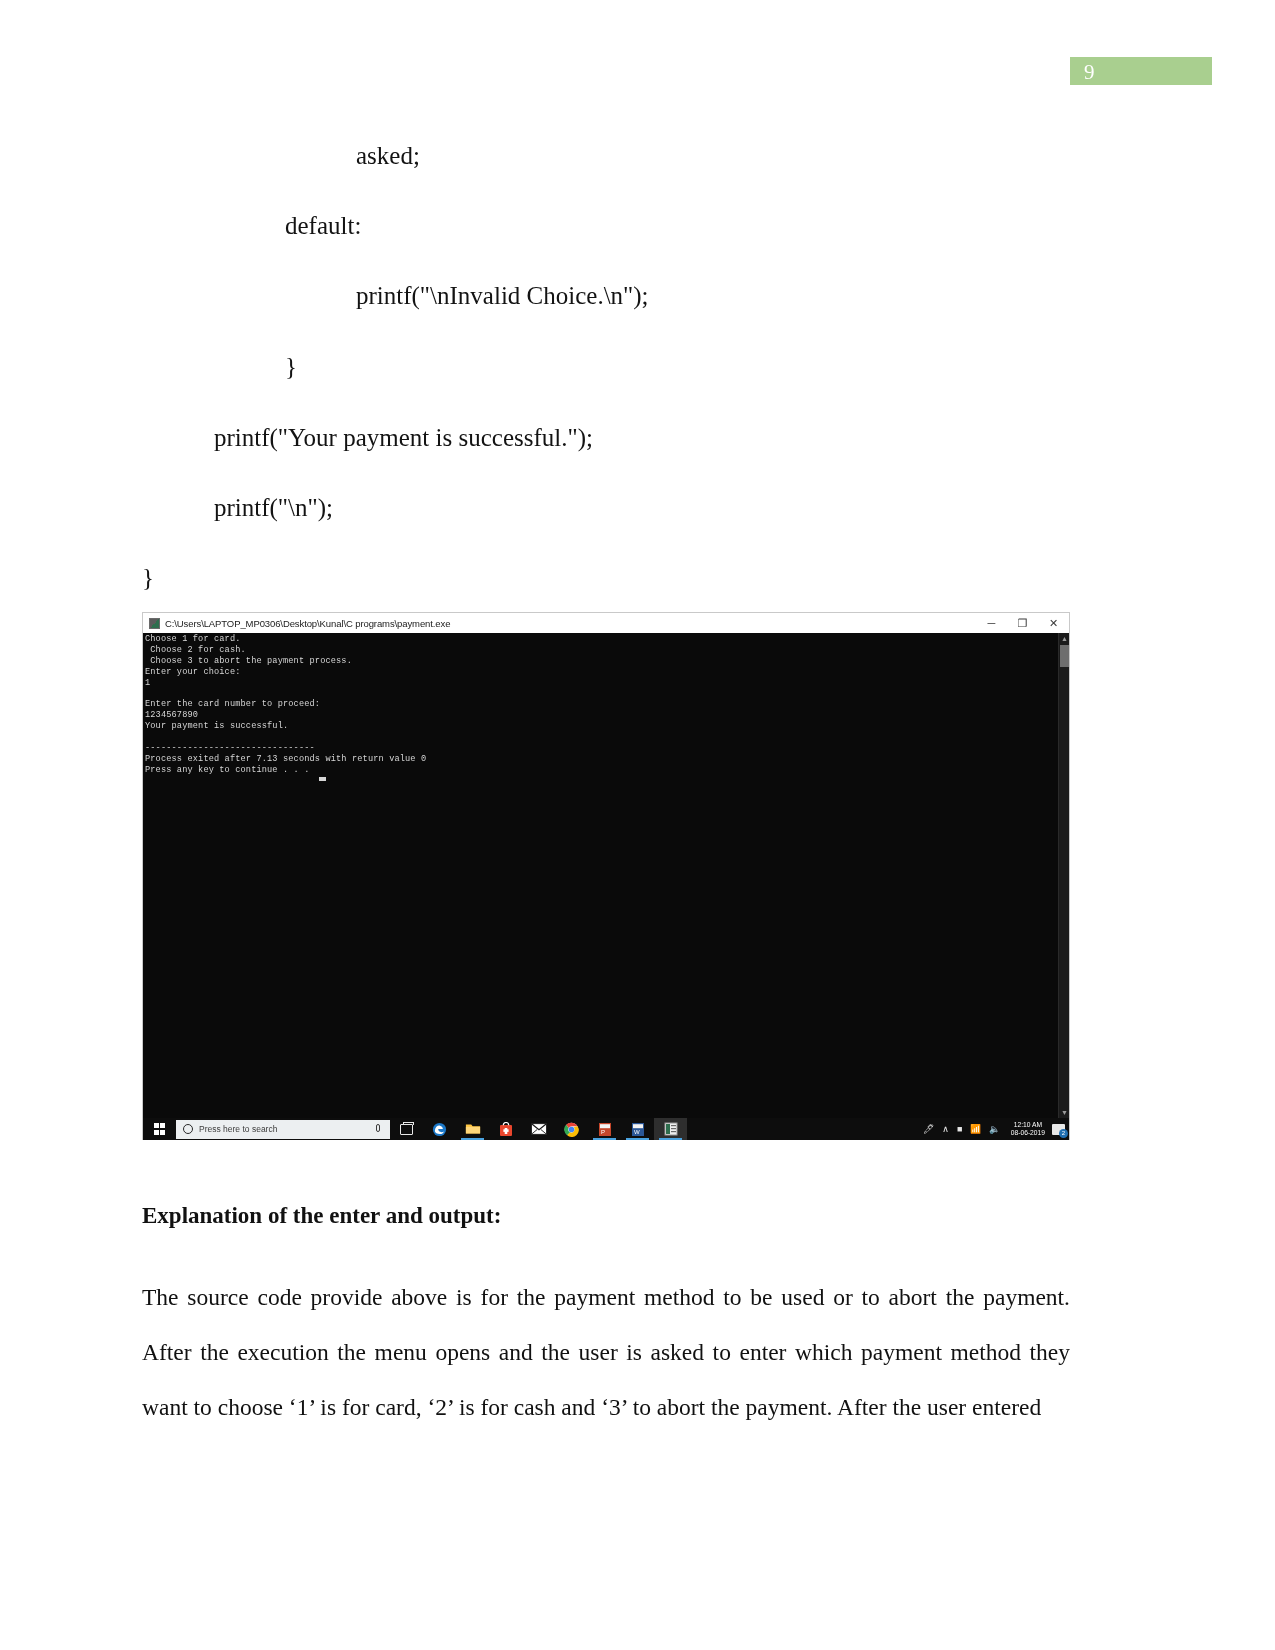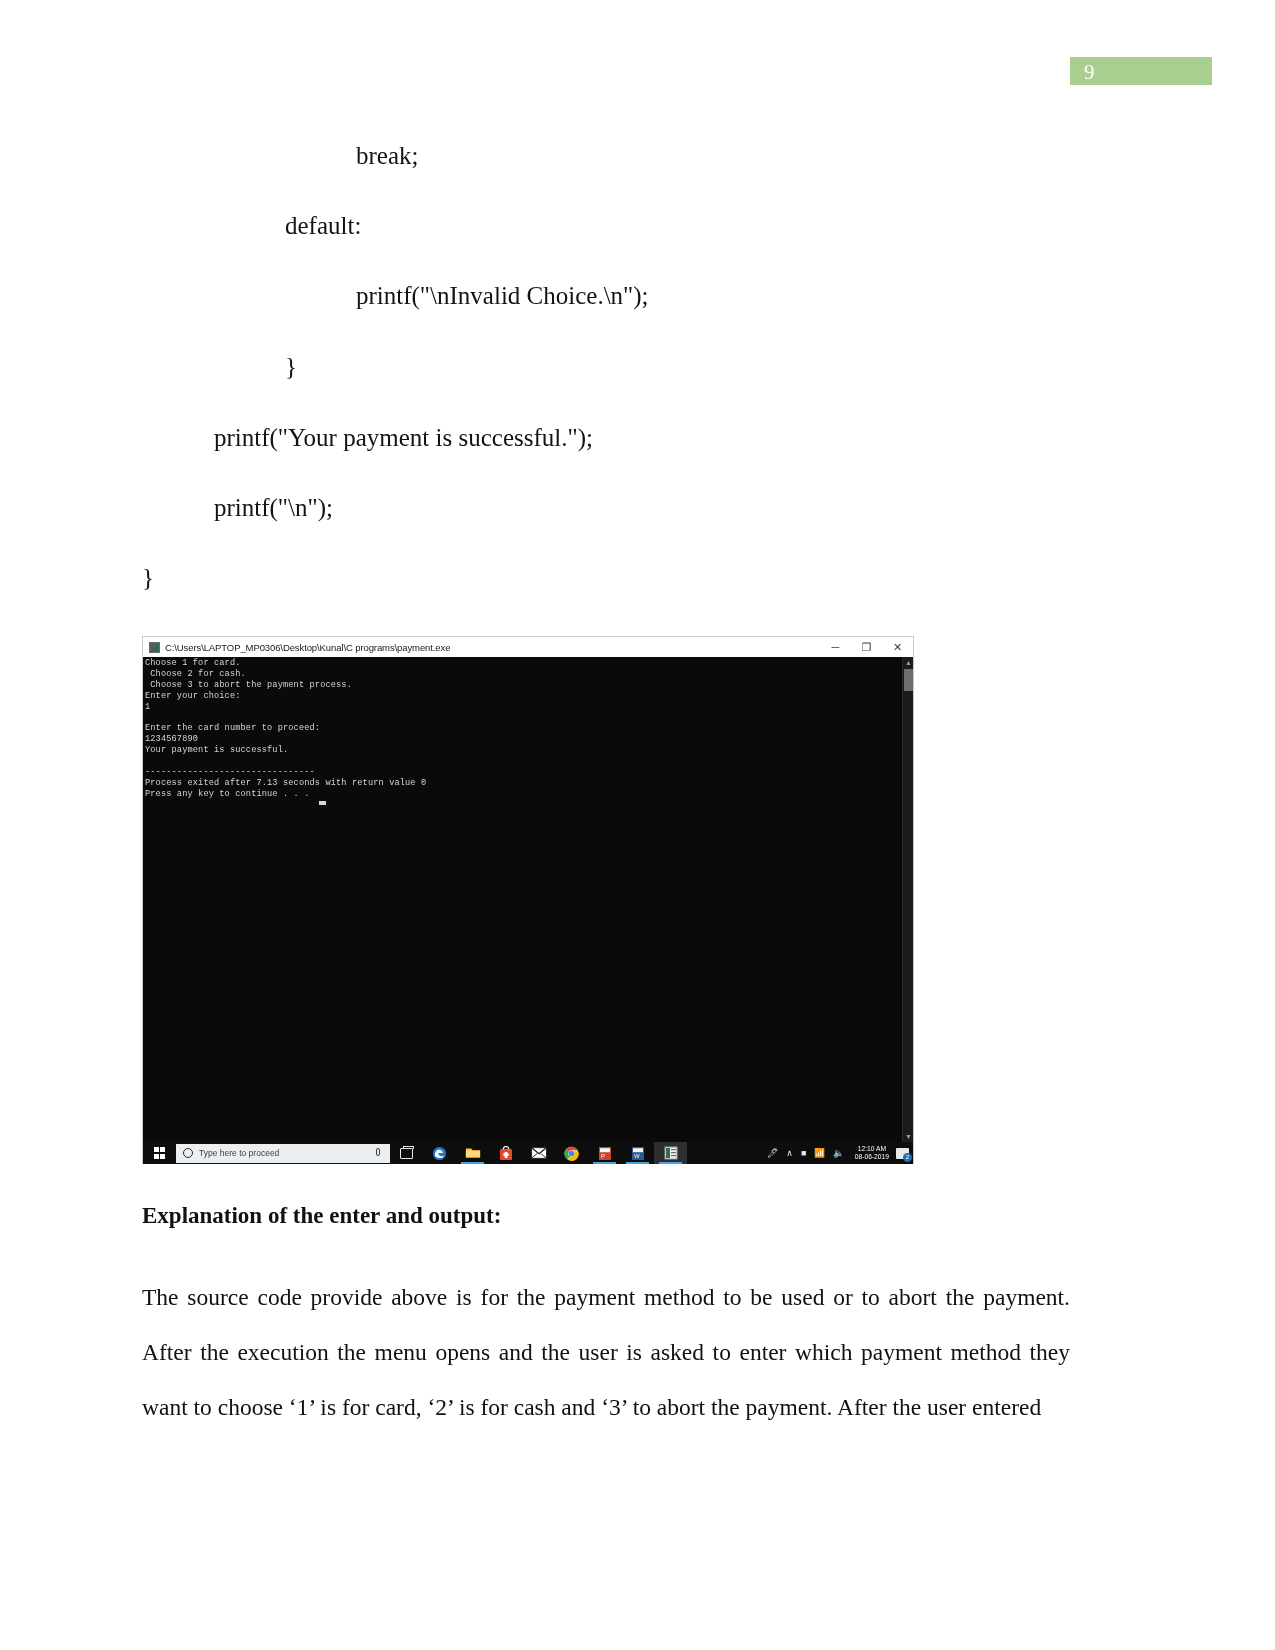--- a/index.html
+++ b/index.html
@@ -31,22 +31,22 @@
 
   
   .codeline {
     position: absolute;
     font-family: "Liberation Serif", serif;
     font-size: 25px; color: #131313; white-space: pre;
   }
 
   
   .shot {
-    position: absolute; left: 142px; top: 636px;
-    width: 772px; height: 528px;
+    position: absolute; left: 142px; top: 612px;
+    width: 928px; height: 528px;
     background: #c4b5fd;
     border: 1px solid #c9c9c9;
   }
   .win-title {
     position: relative; height: 20px; background: #ffffff;
     display: flex; align-items: center;
   }
   .win-icon {
     width: 11px; height: 11px; margin-left: 6px; margin-right: 5px;
     background: linear-gradient(135deg,#5b5b5b 0 50%, #2e6e4e 50% 100%);
@@ -191,21 +191,21 @@
 
 <div class="page">
 
   <div class="hdr">
     <div class="pagebadge">
       <span>9</span>
     </div>
   </div>
 
   <div id="code-container">
-      <div class="codeline" style="left: 356px; top: 142px;">break;</div>
+      <div class="codeline" style="left: 356px; top: 142px;">asked;</div>
       <div class="codeline" style="left: 285px; top: 212px;">default:</div>
       <div class="codeline" style="left: 356px; top: 282px;">printf("\nInvalid Choice.\n");</div>
       <div class="codeline" style="left: 285px; top: 353px;">}</div>
       <div class="codeline" style="left: 214px; top: 424px;">printf("Your payment is successful.");</div>
       <div class="codeline" style="left: 214px; top: 494px;">printf("\n");</div>
       <div class="codeline" style="left: 142px; top: 564px;">}</div>
     </div>
 
   <div class="shot">
 
@@ -245,21 +245,21 @@
       <div class="start-btn">
         <div class="win-logo">
             <i></i>
             <i></i>
             <i></i>
             <i></i>
           </div>
       </div>
       <div class="searchbox">
         <div class="s-circle"></div>
-        <div class="s-ph">Type here to proceed</div>
+        <div class="s-ph">Press here to search</div>
         <div class="mic"></div>
       </div>
 
       <div class="tb-icon">
         <div class="taskview"></div>
       </div>
 
       <div class="tb-icon">
         <svg width="15" height="15" viewBox="0 0 16 16">
           <circle cx="8" cy="8" r="7" fill="#1b78c8"></circle>

